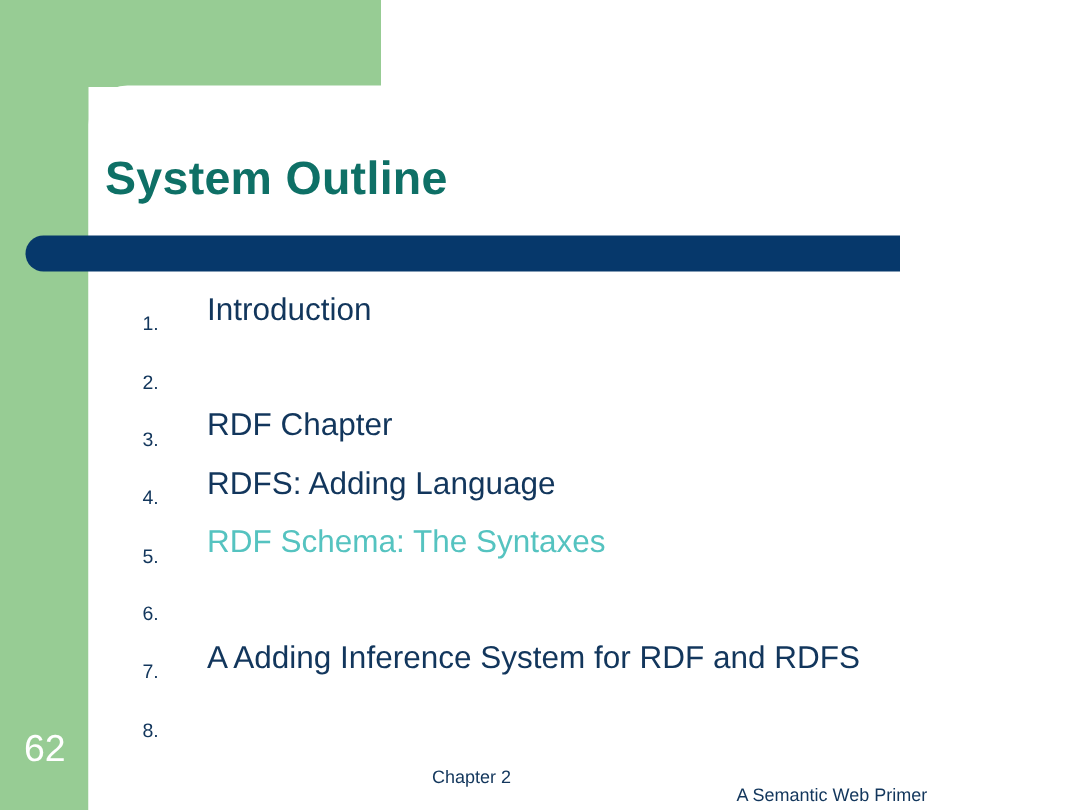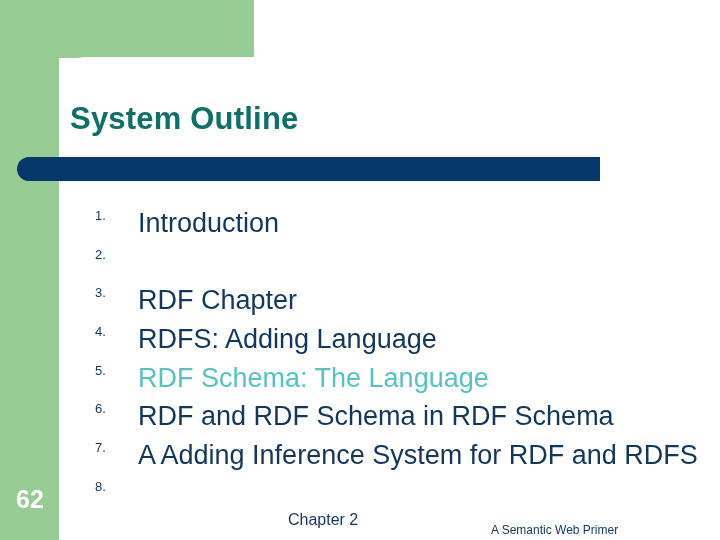--- a/index.html
+++ b/index.html
@@ -89,45 +89,45 @@
     left: 0;
     top: 9px;
     width: 30px;
     font-size: 13px;
     color: #12365c;
     text-align: left;
   }
   .item-text {
     position: absolute;
     left: 43px;
-    top: 16px;
-    font-size: 27px;
+    top: 0;
+    font-size: 21px;
     color: #12365c;
     text-align: center;
   }
   .outline-item.highlight .item-text {
     color: #55c3c0;
   }
 
   
   .page-number {
     position: absolute;
     left: 16px;
     top: 485px;
     font-size: 25px;
-    font-weight: bold;
+    font-weight: normal;
     color: #ffffff;
   }
 
   
   .footer-chapter {
     position: absolute;
     left: 288px;
     top: 511px;
-    font-size: 16px;
+    font-size: 12px;
     color: #12365c;
   }
   .footer-book {
     position: absolute;
     left: 491px;
     top: 511px;
     font-size: 12px;
     color: #12365c;
     margin-top: 12px;
   }
@@ -156,25 +156,24 @@
       <div class="outline-item">
         <span class="item-number">3.</span>
         <span class="item-text">RDF Chapter</span>
       </div>
       <div class="outline-item">
         <span class="item-number">4.</span>
         <span class="item-text">RDFS: Adding Language</span>
       </div>
       <div class="outline-item highlight">
         <span class="item-number">5.</span>
-        <span class="item-text">RDF Schema: The Language</span>
+        <span class="item-text">RDF Schema: The Syntaxes</span>
       </div>
       <div class="outline-item">
         <span class="item-number">6.</span>
-        <span class="item-text">RDF and RDF Schema in RDF Schema</span>
       </div>
       <div class="outline-item">
         <span class="item-number">7.</span>
         <span class="item-text">A Adding Inference System for RDF and RDFS</span>
       </div>
       <div class="outline-item">
         <span class="item-number">8.</span>
       </div>
     </div>
 

